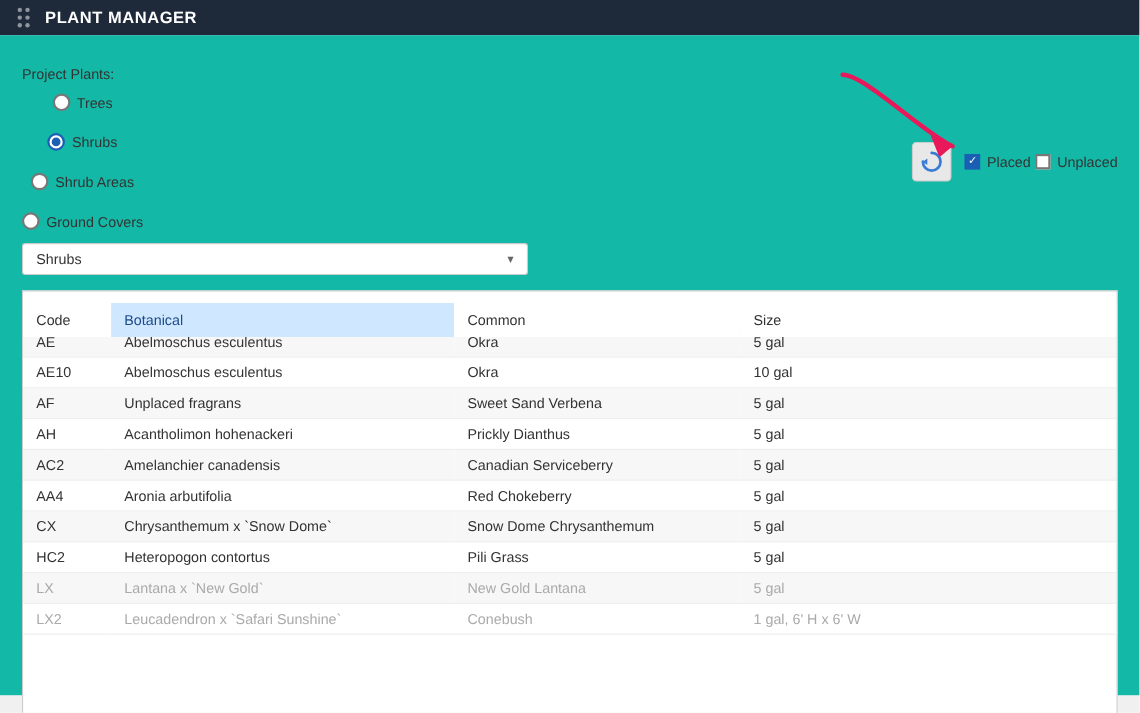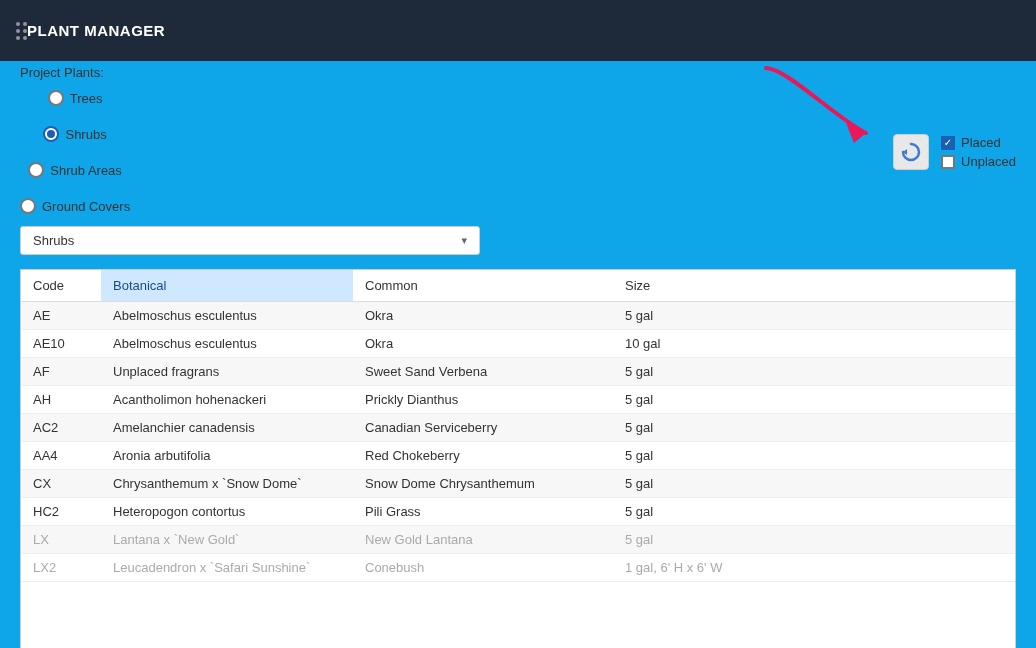--- a/index.html
+++ b/index.html
@@ -11,22 +11,22 @@
       height: 648px;
       overflow: hidden;
     }
 
     .title-bar {
       background: #1e2a3a;
       color: white;
       padding: 10px 16px;
       display: flex;
       align-items: center;
-      gap: 0;
-      height: 61px;
+      gap: 14px;
+      height: 32px;
     }
 
     .title-bar .drag-dots {
       display: grid;
       grid-template-columns: repeat(2, 4px);
       gap: 3px;
     }
 
     .title-bar .drag-dots span {
       width: 4px;
@@ -37,22 +37,22 @@
     }
 
     .title-text {
       font-size: 15px;
       font-weight: bold;
       letter-spacing: 0.5px;
       color: white;
     }
 
     .main-content {
-      background: #0ea5e9;
-      padding: 4px 20px;
+      background: #14b8a6;
+      padding: 28px 20px;
       height: calc(648px - 48px);
     }
 
     .project-plants-label {
       font-size: 13px;
       color: #333;
       margin-bottom: 10px;
     }
 
     .filter-row {
@@ -120,21 +120,20 @@
       display: flex;
       align-items: center;
       justify-content: center;
       cursor: pointer;
       font-size: 18px;
       color: #3a7bd5;
     }
 
     .checkbox-group {
       display: flex;
-      flex-direction: column;
       gap: 4px;
     }
 
     .checkbox-item {
       display: flex;
       align-items: center;
       gap: 6px;
       cursor: pointer;
     }
 
@@ -206,21 +205,21 @@
     }
 
     thead th {
       padding: 8px 12px;
       text-align: left;
       font-weight: normal;
       font-size: 13px;
       color: #333;
       border-bottom: 1px solid #ddd;
       position: sticky;
-      top: 0;
+      top: 10px;
       background: white;
     }
 
     thead th.highlighted {
       background: #d0e8ff;
       color: #1a4a8a;
     }
 
     tbody tr {
       border-bottom: 1px solid #eee;
@@ -328,21 +327,21 @@
       </div>
     </div>
 
     <div class="table-container">
       <table>
         <thead>
           <tr>
             <th style="width:80px">
               <span>Code</span>
             </th>
-            <th class="highlighted" style="width:252px">
+            <th class="highlighted" style="width:312px">
               <span>Botanical</span>
             </th>
             <th style="width:260px">
               <span>Common</span>
             </th>
             <th>
               <span>Size</span>
             </th>
           </tr>
         </thead>

